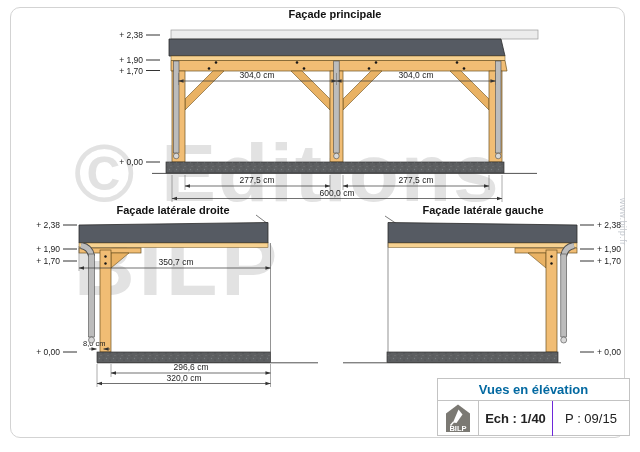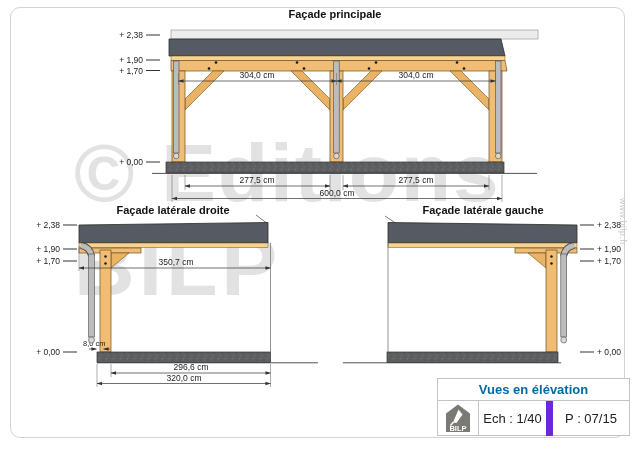--- a/index.html
+++ b/index.html
@@ -50,21 +50,21 @@
     font-family:"Liberation Sans",sans-serif;
   }
   .tblock .hdr{
     height:21px;line-height:21px;text-align:center;font-weight:bold;
     font-size:13px;color:#0369a1;border-bottom:1px solid #c3c3c3;
   }
   .tblock .row{display:flex;height:35px;}
   .tblock .cell{display:flex;align-items:center;justify-content:center;
     font-size:13px;color:#222;box-sizing:border-box;}
   .c-logo{width:41px;border-right:1px solid #c3c3c3;}
-  .c-ech{flex:1;border-right:7px solid #6d28d9;}
+  .c-ech{flex:1;border-right:1px solid #6d28d9;font-weight:bold;}
   .c-page{width:76px;}
 </style>
 </head>
 <body>
 
 <div class="frame"></div>
 
 <div class="watermark wm1">© Editions</div>
 <div class="watermark wm2">BILP</div>
 <div class="site-vertical">www.bilp.fr</div>
@@ -254,15 +254,15 @@
   <div class="row">
     <div class="cell c-logo">
       <svg width="26" height="29" viewBox="0 0 26 29">
         <path d="M13,0.5 L25,9.5 L25,28 L1,28 L1,9.5 Z" fill="#7b7973"></path>
         <polygon points="8,18.5 13.5,5.5 17.5,10.5 11.5,19" fill="#ffffff"></polygon>
         <line x1="8.5" y1="18" x2="5.5" y2="21.5" stroke="#ffffff" stroke-width="1.4"></line>
         <text x="13" y="26.5" text-anchor="middle" fill="#ffffff" font-family="Liberation Sans, sans-serif" font-size="7.5" font-weight="bold">BILP</text>
       </svg>
     </div>
     <div class="cell c-ech">Ech : 1/40</div>
-    <div class="cell c-page">P : 07/15</div>
+    <div class="cell c-page">P : 09/15</div>
   </div>
 </div>
 
 </body></html>

